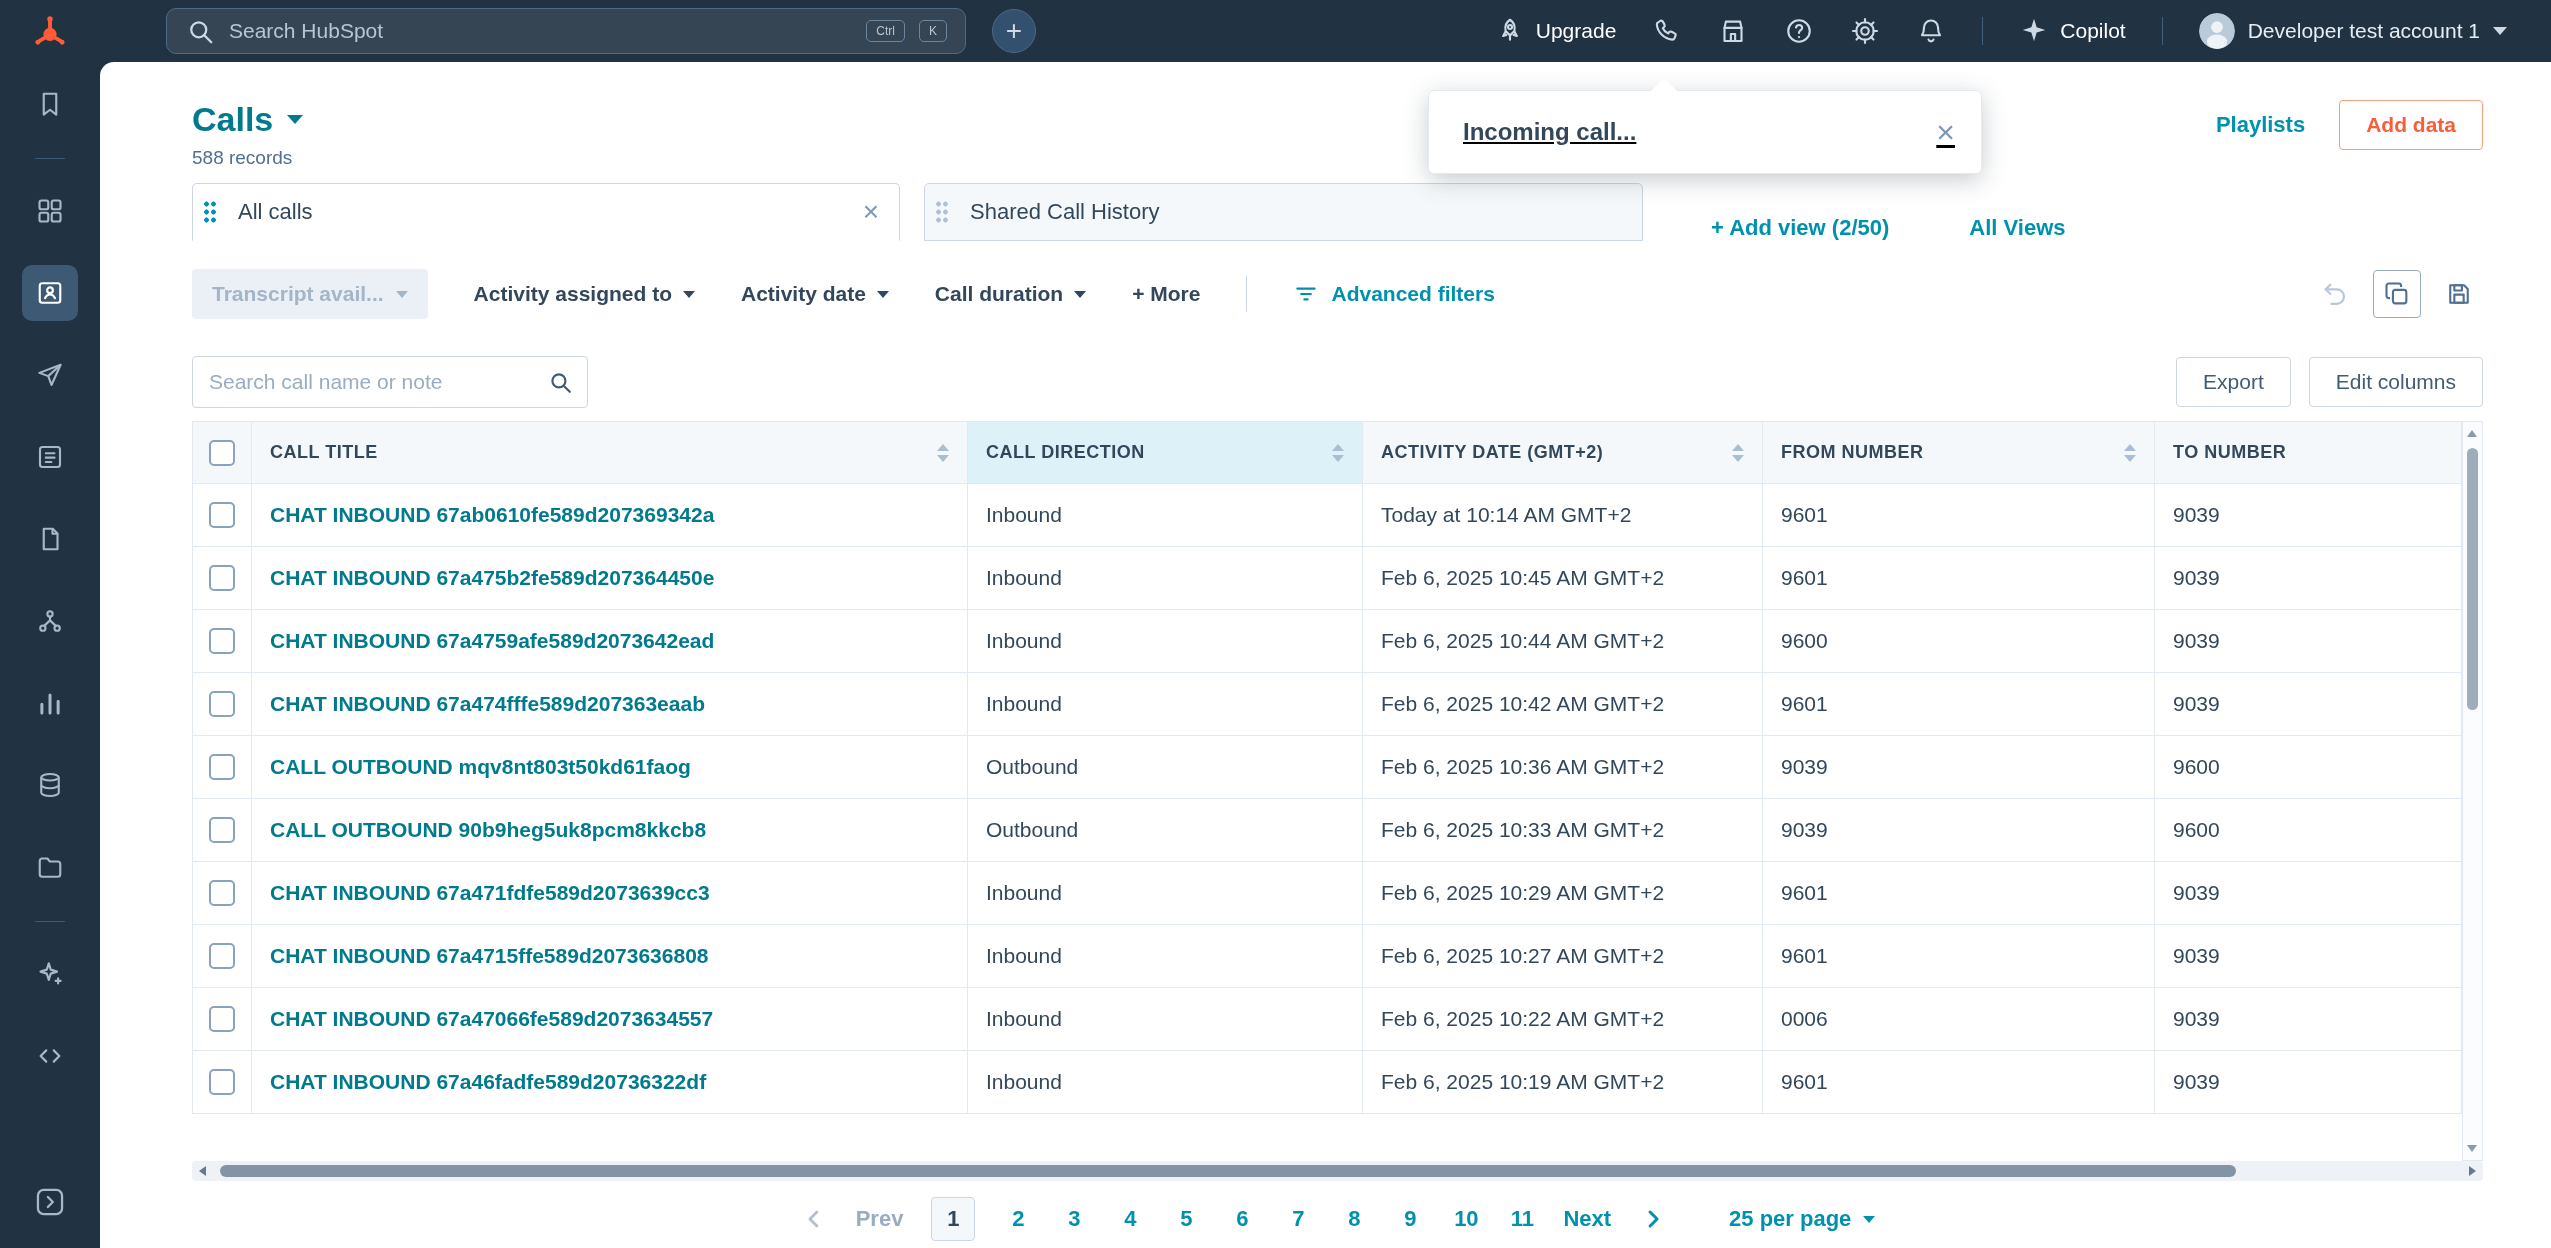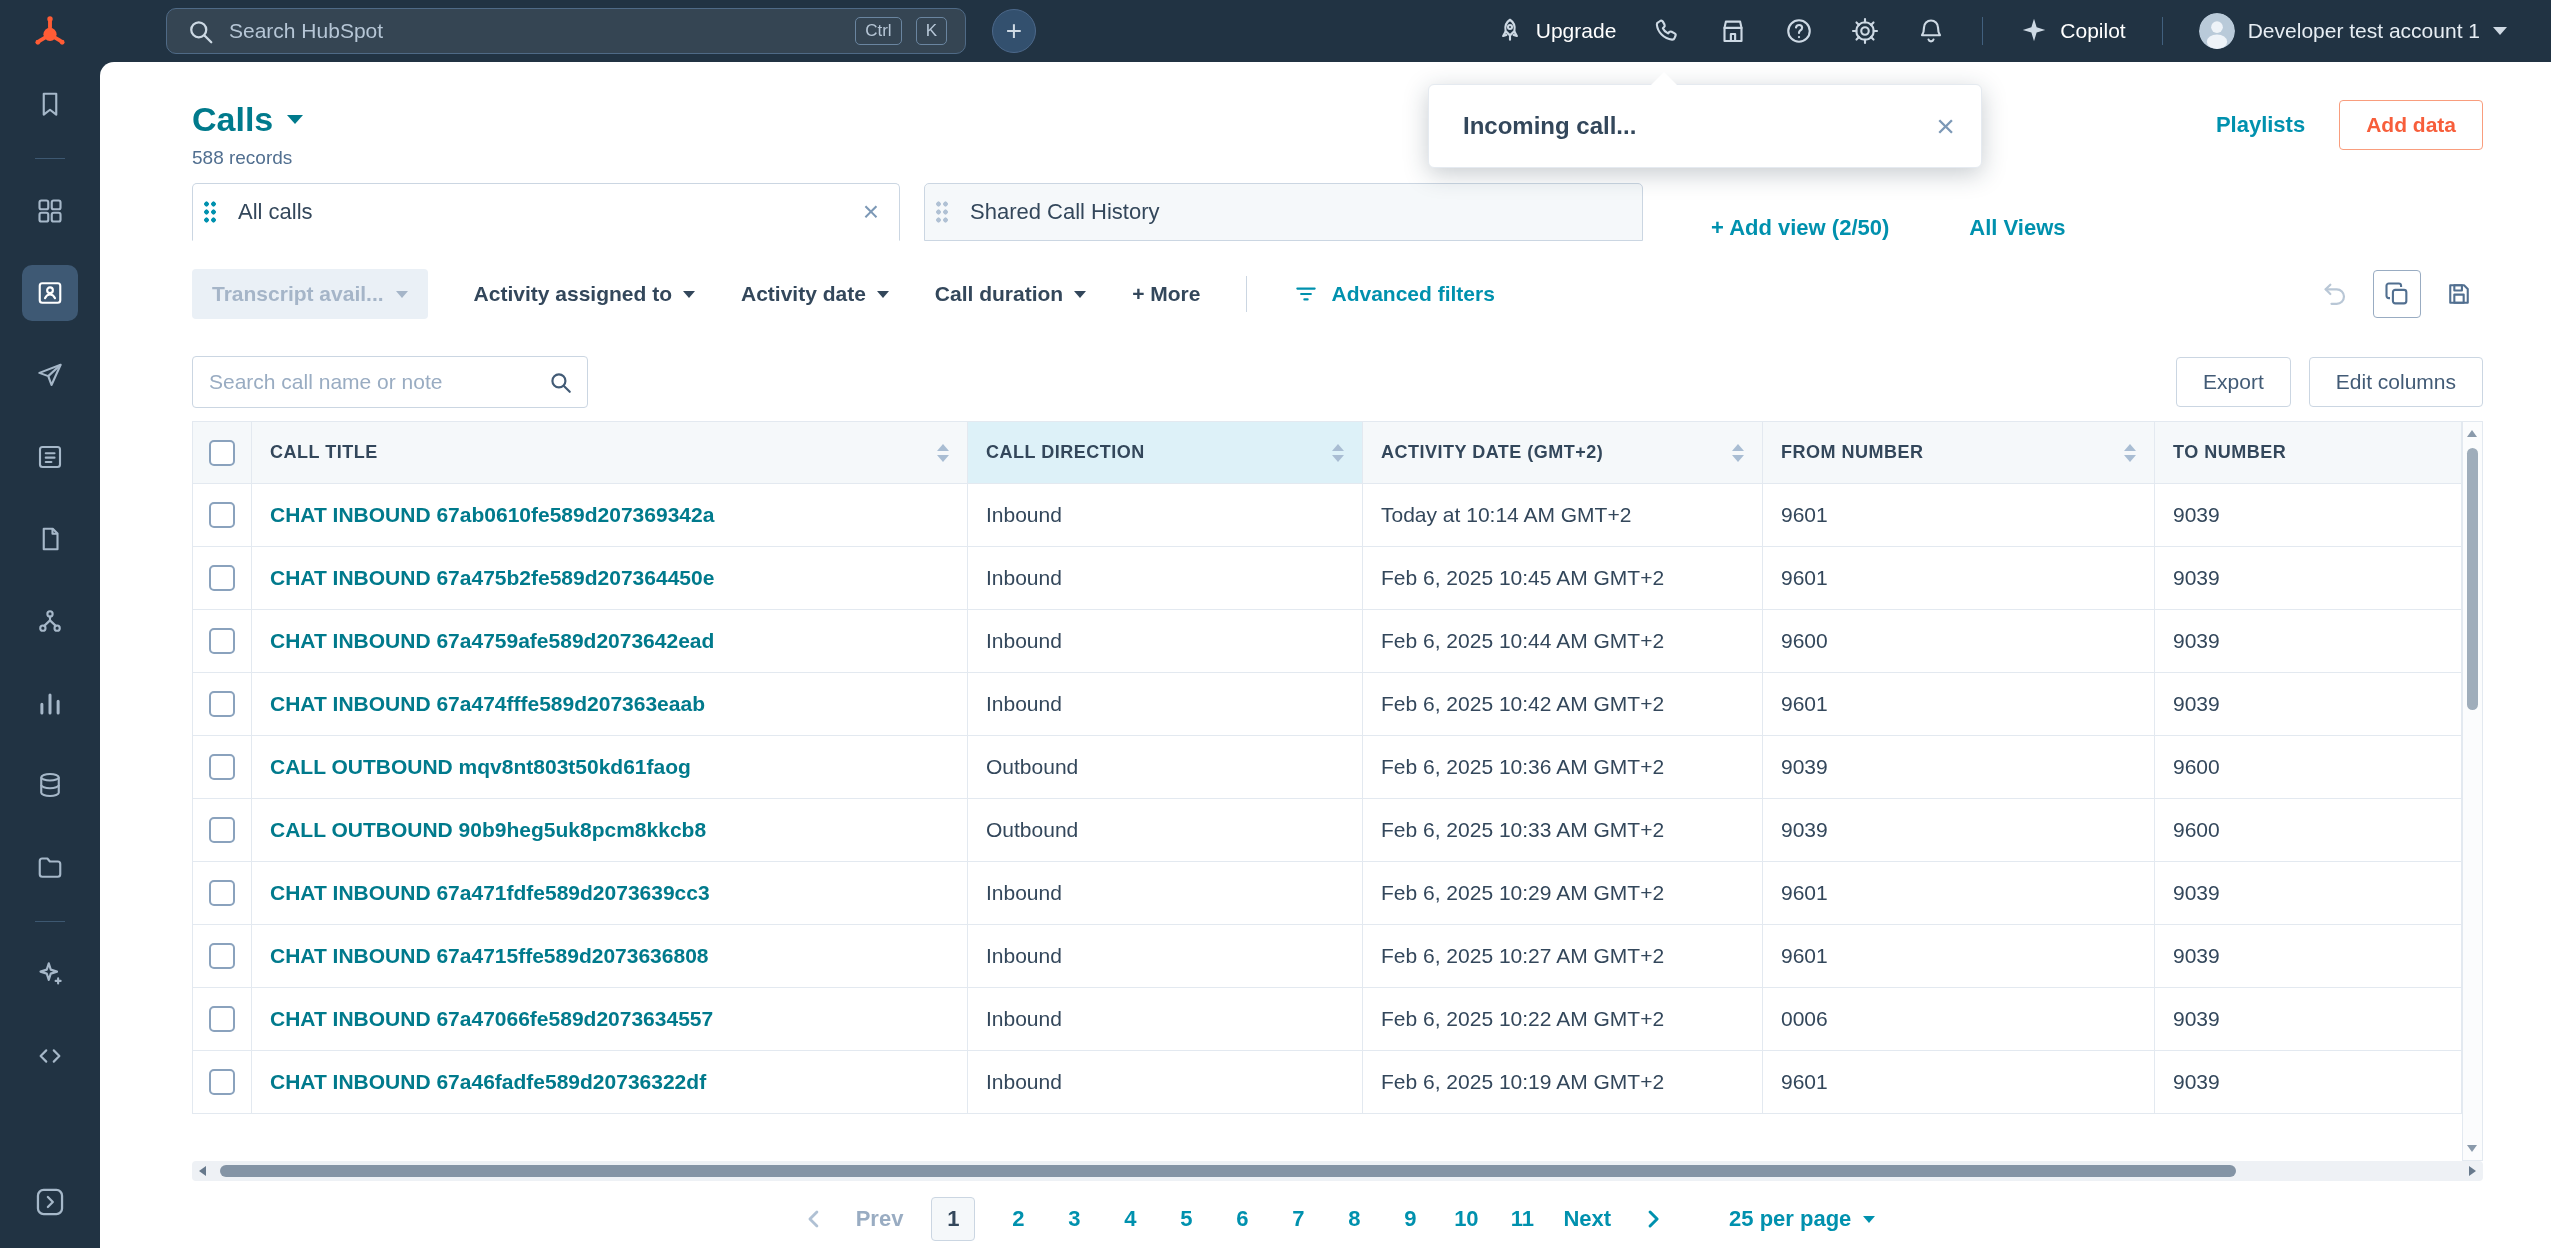--- a/index.html
+++ b/index.html
@@ -14,21 +14,21 @@
   
   .topbar{ position:absolute; top:0; left:0; width:100%; height:62px;
            display:flex; align-items:center; color:#d3dee8; padding-right:44px; z-index:5;}
   .logo-wrap{ width:100px; display:flex; justify-content:center; }
   .gsearch{ margin-left:66px; width:800px; height:46px; background:rgba(255,255,255,.09);
             border:1px solid #4f6a86; border-radius:10px; display:flex; align-items:center;
             padding:0 18px; gap:14px; }
   .gsearch input{ flex:1; background:transparent; border:none; outline:none;
                   color:#dbe5ee; font-size:21px; font-family:inherit;}
   .gsearch input::placeholder{ color:#b6c6d6; }
-  .kbd{ border:1px solid #6a85a0; border-radius:5px; color:#b6c6d6; font-size:17px;
+  .kbd{ border:1px solid #6a85a0; border-radius:5px; color:#b6c6d6; font-size:12px;
         padding:3px 9px; line-height:1.2;}
   .plus-btn{ margin-left:26px; width:44px; height:44px; border-radius:50%;
              background:#33506e; border:1px solid #4c688a; color:#cfdae4;
              font-size:28px; line-height:1; display:flex; align-items:center; justify-content:center; cursor:pointer;}
   .top-right{ margin-left:auto; display:flex; align-items:center; gap:36px; }
   .tb-ic{ width:30px; height:30px; color:#cdd9e4; flex:none; cursor:pointer;}
   .upgrade,.copilot{ display:flex; align-items:center; gap:11px; font-size:21px; color:#ffffff; cursor:pointer;text-align:center;}
   .vdiv{ width:1px; height:28px; background:#41607e; }
   .account{ display:flex; align-items:center; gap:13px; font-size:21px; color:#e6edf3; cursor:pointer;}
   .caret-down{ width:0; height:0; border-left:7px solid transparent; border-right:7px solid transparent;
@@ -54,23 +54,23 @@
   .title-line{ display:flex; align-items:center; gap:14px; color:var(--teal-dark); }
   .page-title{ font-size:34px; font-weight:700; color:var(--teal-dark); cursor:pointer;}
   .title-line .caret-down{ border-left-width:8px; border-right-width:8px; border-top-width:9px; }
   .records{ margin-top:8px; font-size:19px; color:var(--muted); }
   .head-right{ margin-left:auto; display:flex; align-items:center; gap:34px; }
   .link{ color:var(--teal); font-weight:700; text-decoration:none; font-size:22px; cursor:pointer;}
   .add-data{ background:#fff; border:1px solid #f99d7d; color:#f75e3b; font-weight:700;
              font-size:21px; padding:12px 26px; border-radius:4px; cursor:pointer; font-family:inherit;}
 
   
-  .popup{ position:absolute; left:1428px; top:84px; width:554px; height:84px; background:#fff;
+  .popup{ position:absolute; left:1428px; top:90px; width:554px; height:84px; background:#fff;
           border:1px solid #e5eaf0; border-radius:6px; z-index:20;
-          box-shadow:0 6px 24px rgba(33,51,67,.25); display:flex; align-items:center; padding:0 26px 0 34px;}
+          box-shadow:0 6px 24px rgba(33,51,67,.25); display:flex; align-items:center; padding:0 26px 0 34px;text-decoration:underline;}
   .popup .tri{ position:absolute; top:-13px; left:222px; width:0; height:0;
                border-left:13px solid transparent; border-right:13px solid transparent;
                border-bottom:13px solid #fff;}
   .popup-title{ flex:1; font-size:24px; font-weight:700; color:var(--dark); }
   .popup-close{ font-size:32px; color:#7c98b6; cursor:pointer; line-height:1;}
 
   
   .views-row{ display:flex; align-items:flex-end; margin-top:14px; height:58px;gap:24px; }
   .view-tab{ height:58px; display:flex; align-items:center; padding:0 20px 0 10px;
              border:1px solid var(--border); border-radius:5px 5px 0 0; cursor:pointer; }

